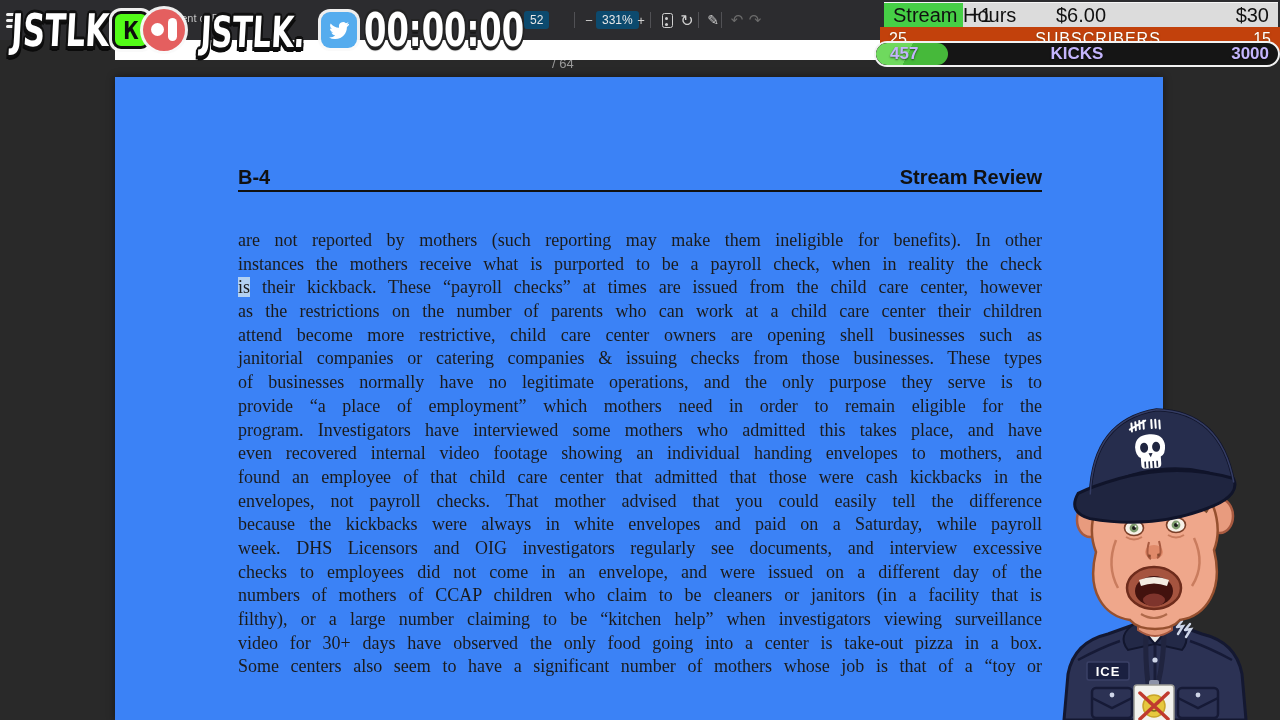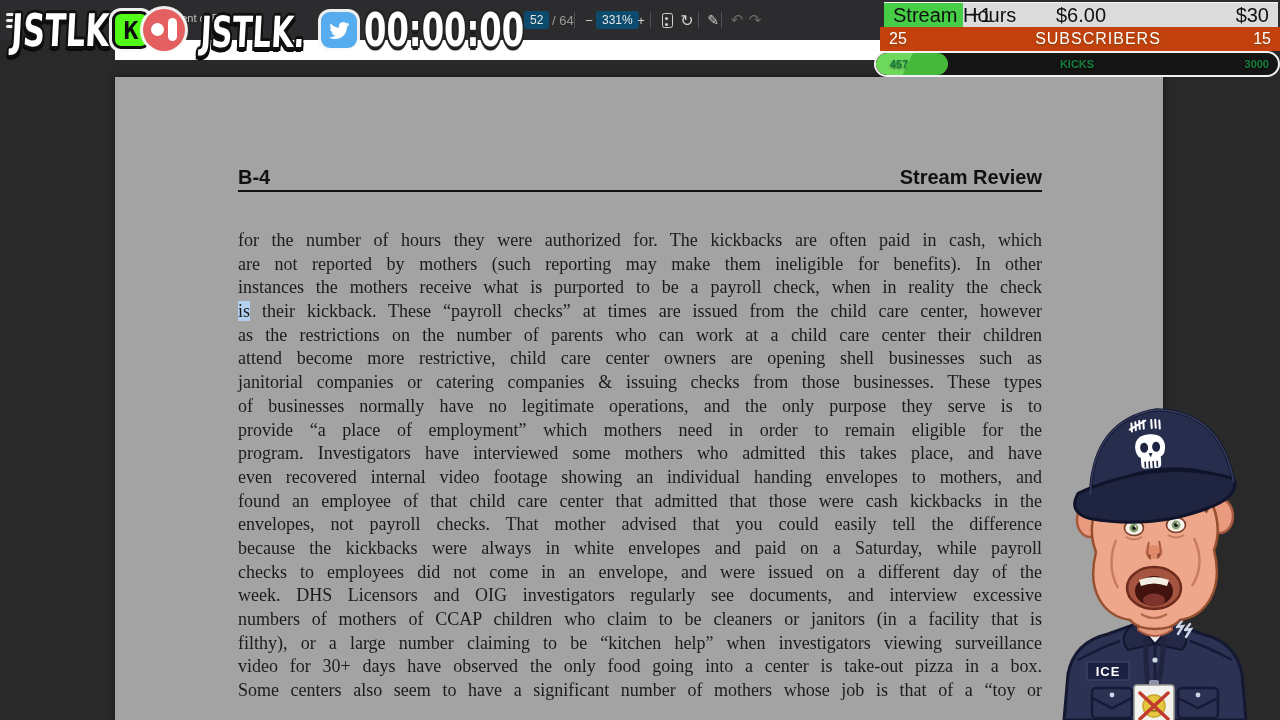--- a/index.html
+++ b/index.html
@@ -16,21 +16,21 @@
   .tb-btn{cursor:pointer;justify-content:center;width:18px;}
   .tb-muted{color:#9a9a9a;}
   .tb-disabled{color:#6b6b6b;}
   .icon-page{width:11px;height:15px;border:1.5px solid #cfcfcf;border-radius:2.5px;position:relative;}
   .icon-page::after{content:"";position:absolute;left:2.5px;top:3px;width:3px;height:3px;
      background:#cfcfcf;border-radius:50%;box-shadow:0 6px 0 #cfcfcf;}
 
   .white-band{position:absolute;left:115px;top:40px;width:1048px;height:20px;background:#ffffff;}
 
   
-  .page{position:absolute;left:115px;top:77px;width:1048px;height:643px;background:#a3a3a3;
+  .page{position:absolute;left:115px;top:77px;width:1048px;height:643px;background:#3b82f6;
         box-shadow:0 0 8px rgba(0,0,0,.45);overflow:hidden;}
   .doc-header{position:absolute;left:123px;top:89px;width:804px;display:flex;
         justify-content:space-between;font-weight:bold;font-size:20px;color:#111;}
   .doc-rule{position:absolute;left:123px;top:113px;width:804px;height:2px;background:#111;}
   .doc-body{position:absolute;left:123px;top:152px;width:804px;
         font-family:"Liberation Serif",serif;font-size:18px;color:#1b1b1b;}
   .dline{height:23.7px;line-height:23.7px;text-align:justify;text-align-last:justify;
         white-space:nowrap;overflow:visible;}
   .sel{background:#b3d1f2;}
 
@@ -42,22 +42,22 @@
   .goal .lft{position:absolute;left:9px;top:0;bottom:0;display:flex;align-items:center;}
   .goal .rgt{position:absolute;right:9px;top:0;bottom:0;display:flex;align-items:center;}
   .g-hours{left:884px;top:3px;width:394px;height:24px;background:#dcdcdc;
         font-size:20px;color:#111;box-shadow:0 -1px 0 #f5f5f5;}
   .g-hours .fill{background:#46cf46;}
   .g-hours .hours-label{position:absolute;left:9px;top:0;bottom:0;display:flex;align-items:center;white-space:nowrap;}
   .g-hours .plus-one{position:absolute;left:calc(20% + 6px);top:0;bottom:0;display:flex;align-items:center;}
   .g-subs{left:880px;top:27px;width:400px;height:24px;background:#c2410c;
         font-size:16px;font-weight:normal;color:#fff;text-shadow:0 1px 2px rgba(90,70,20,.55);}
   .g-subs .ctr{letter-spacing:1px;padding-left:36px;}
-  .g-kicks{left:874px;top:51px;width:406px;height:26px;background:#151515;border-radius:14px;
-        border:2px solid #f2f2f2;font-size:11px;font-weight:bold;color:#15803d;
+  .g-kicks{left:874px;top:41px;width:406px;height:26px;background:#151515;border-radius:14px;
+        border:2px solid #f2f2f2;font-size:17px;font-weight:bold;color:#c4b5fd;
         text-shadow:0 1px 2px rgba(0,0,0,.6);}
   .g-kicks .fill{background:linear-gradient(115deg,#6fd95e 45%,#46b93a 45%);border-radius:12px;}
 
   
   .bubble{position:absolute;font-weight:900;color:#fff;white-space:nowrap;
      font-family:"DejaVu Sans",sans-serif;
      text-shadow:3px 0 0 #101010,-3px 0 0 #101010,0 3px 0 #101010,0 -3px 0 #101010,
        2px 2px 0 #101010,-2px 2px 0 #101010,2px -2px 0 #101010,-2px -2px 0 #101010,
        0 5px 0 #0b0b0b,3px 4px 0 #0b0b0b,-3px 4px 0 #0b0b0b;}
   .logo1{left:13px;top:4px;font-size:45px;transform:skewX(-3deg) scaleX(.68);transform-origin:left top;}
@@ -85,21 +85,21 @@
 </head>
 <body>
 
 <div class="stage">
 
   <div class="toolbar">
     <div class="tab-title">ment of Fra</div>
     <div class="tb-item" style="left:524px;">
       <span class="tb-box">52</span>
     </div>
-    <div class="tb-item tb-muted" style="left:552px;">/ 64</div>
+    <div class="tb-item tb-muted" style="left:552px;margin-top:43px;">/ 64</div>
     <div class="tb-sep" style="left:574px;"></div>
     <div class="tb-item tb-btn" style="left:580px;">−</div>
     <div class="tb-item" style="left:596px;">
       <span class="tb-box">331%</span>
     </div>
     <div class="tb-item tb-btn" style="left:632px;">+</div>
     <div class="tb-sep" style="left:650px;"></div>
     <div class="tb-item tb-btn" style="left:658px;">
       <span class="icon-page"></span>
     </div>
@@ -121,36 +121,35 @@
 
   <div class="white-band"></div>
 
   <div class="page">
     <div class="doc-header">
       <span>B-4</span>
       <span>Stream Review</span>
     </div>
     <div class="doc-rule"></div>
     <div class="doc-body">
-        <div class="dline">for the number of hours they were authorized for. The kickbacks are often paid in cash, which</div>
         <div class="dline">are not reported by mothers (such reporting may make them ineligible for benefits). In other</div>
         <div class="dline">instances the mothers receive what is purported to be a payroll check, when in reality the check</div>
         <div class="dline"><span class="sel">is</span> their kickback. These “payroll checks” at times are issued from the child care center, however</div>
         <div class="dline">as the restrictions on the number of parents who can work at a child care center their children</div>
         <div class="dline">attend become more restrictive, child care center owners are opening shell businesses such as</div>
         <div class="dline">janitorial companies or catering companies &amp; issuing checks from those businesses. These types</div>
         <div class="dline">of businesses normally have no legitimate operations, and the only purpose they serve is to</div>
         <div class="dline">provide “a place of employment” which mothers need in order to remain eligible for the</div>
         <div class="dline">program. Investigators have interviewed some mothers who admitted this takes place, and have</div>
         <div class="dline">even recovered internal video footage showing an individual handing envelopes to mothers, and</div>
         <div class="dline">found an employee of that child care center that admitted that those were cash kickbacks in the</div>
         <div class="dline">envelopes, not payroll checks. That mother advised that you could easily tell the difference</div>
         <div class="dline">because the kickbacks were always in white envelopes and paid on a Saturday, while payroll</div>
+        <div class="dline">week. DHS Licensors and OIG investigators regularly see documents, and interview excessive</div>
         <div class="dline">checks to employees did not come in an envelope, and were issued on a different day of the</div>
-        <div class="dline">week. DHS Licensors and OIG investigators regularly see documents, and interview excessive</div>
         <div class="dline">numbers of mothers of CCAP children who claim to be cleaners or janitors (in a facility that is</div>
         <div class="dline">filthy), or a large number claiming to be “kitchen help” when investigators viewing surveillance</div>
         <div class="dline">video for 30+ days have observed the only food going into a center is take-out pizza in a box.</div>
         <div class="dline">Some centers also seem to have a significant number of mothers whose job is that of a “toy or</div>
       </div>
   </div>
 
   <div class="goal g-hours">
     <div class="fill" style="width: 20%;"></div>
     <div class="hours-label">Stream Hours</div>

